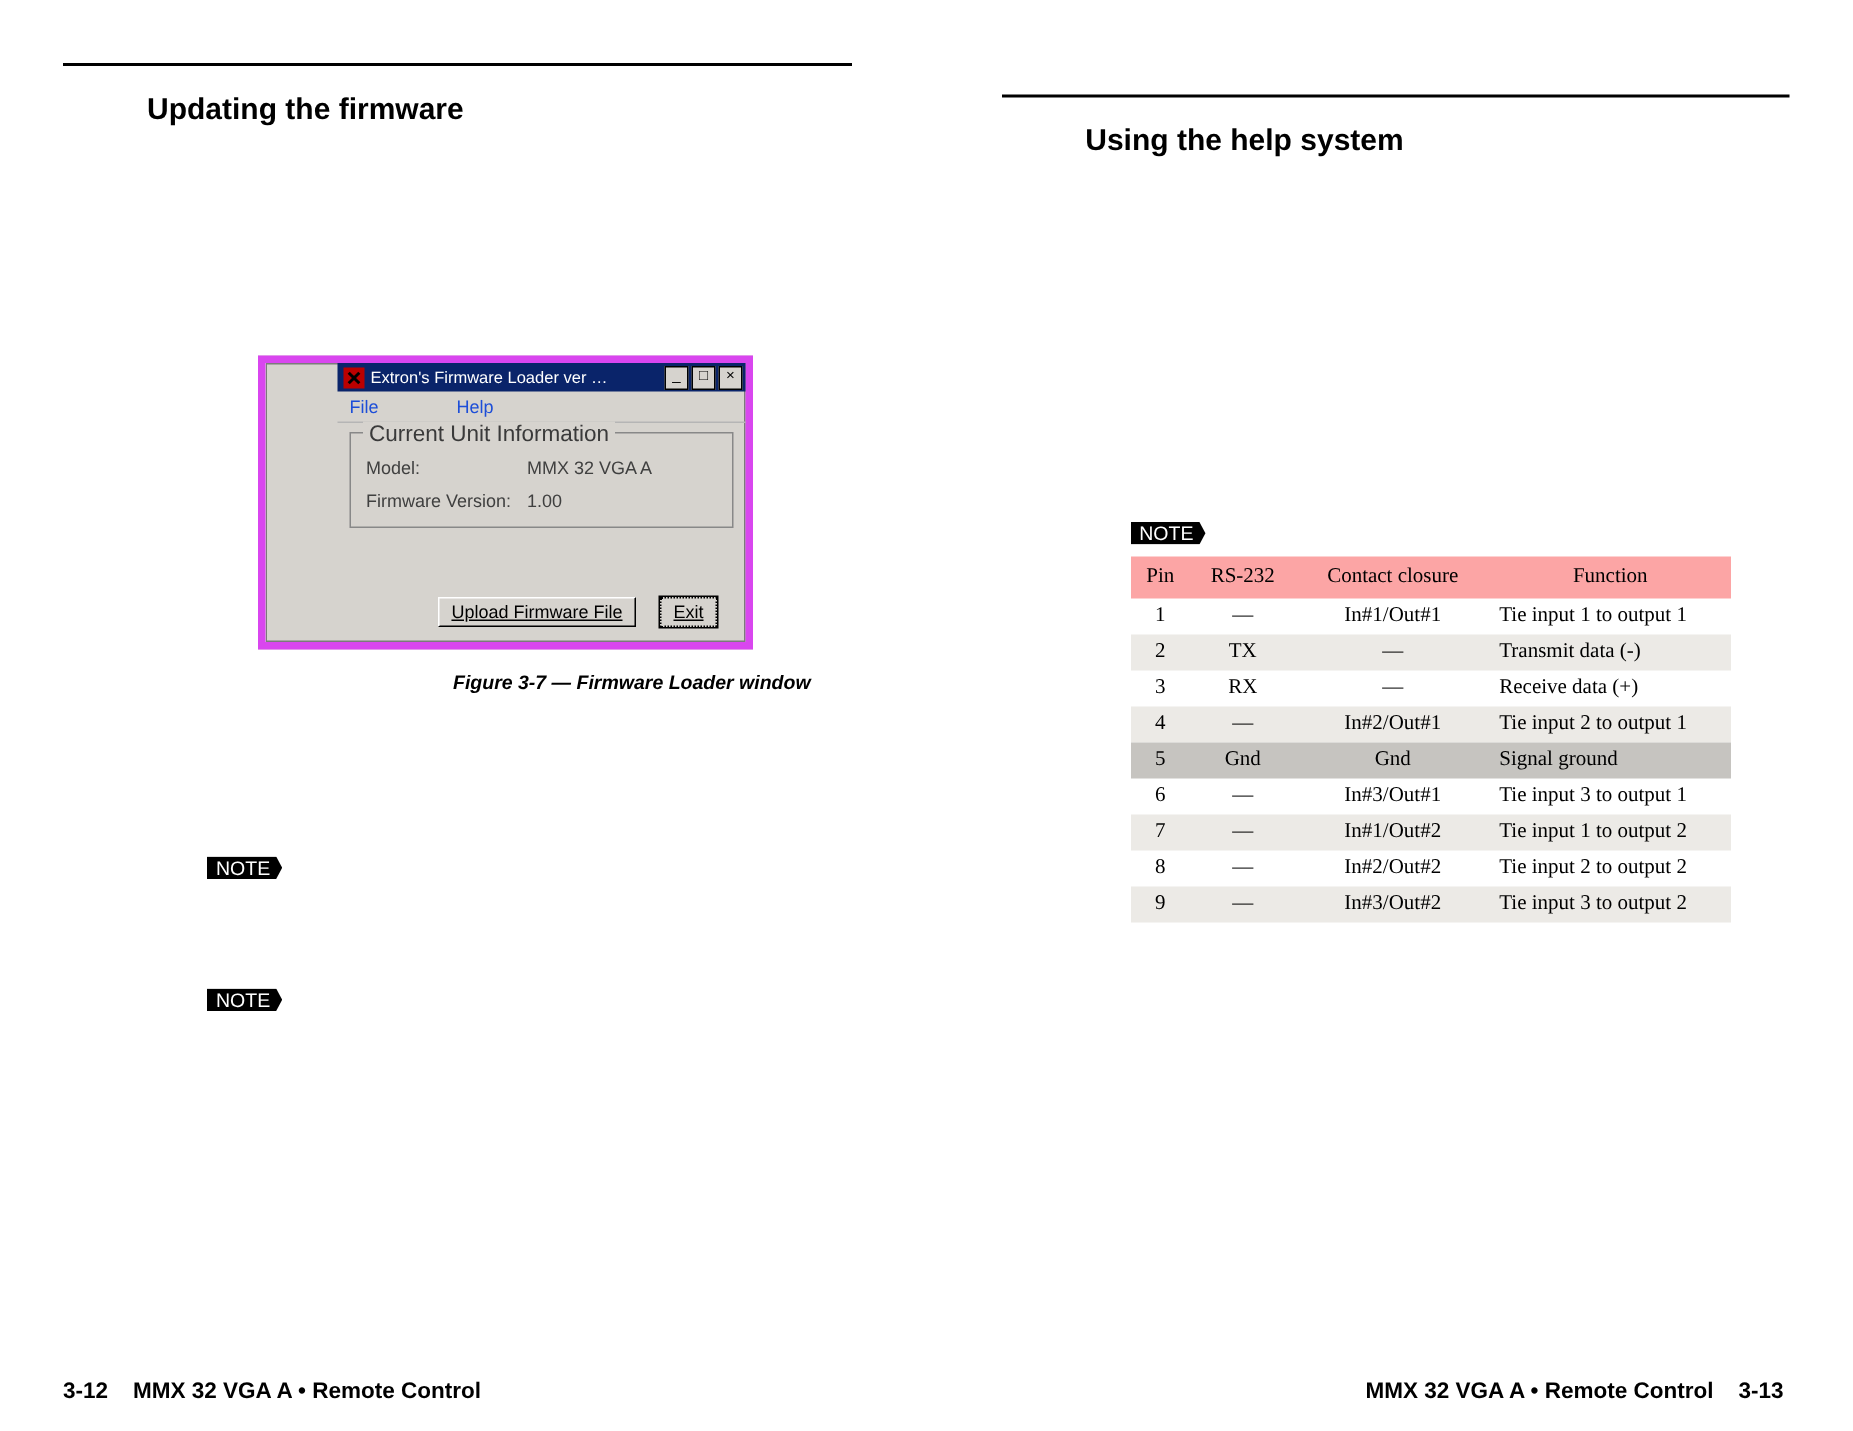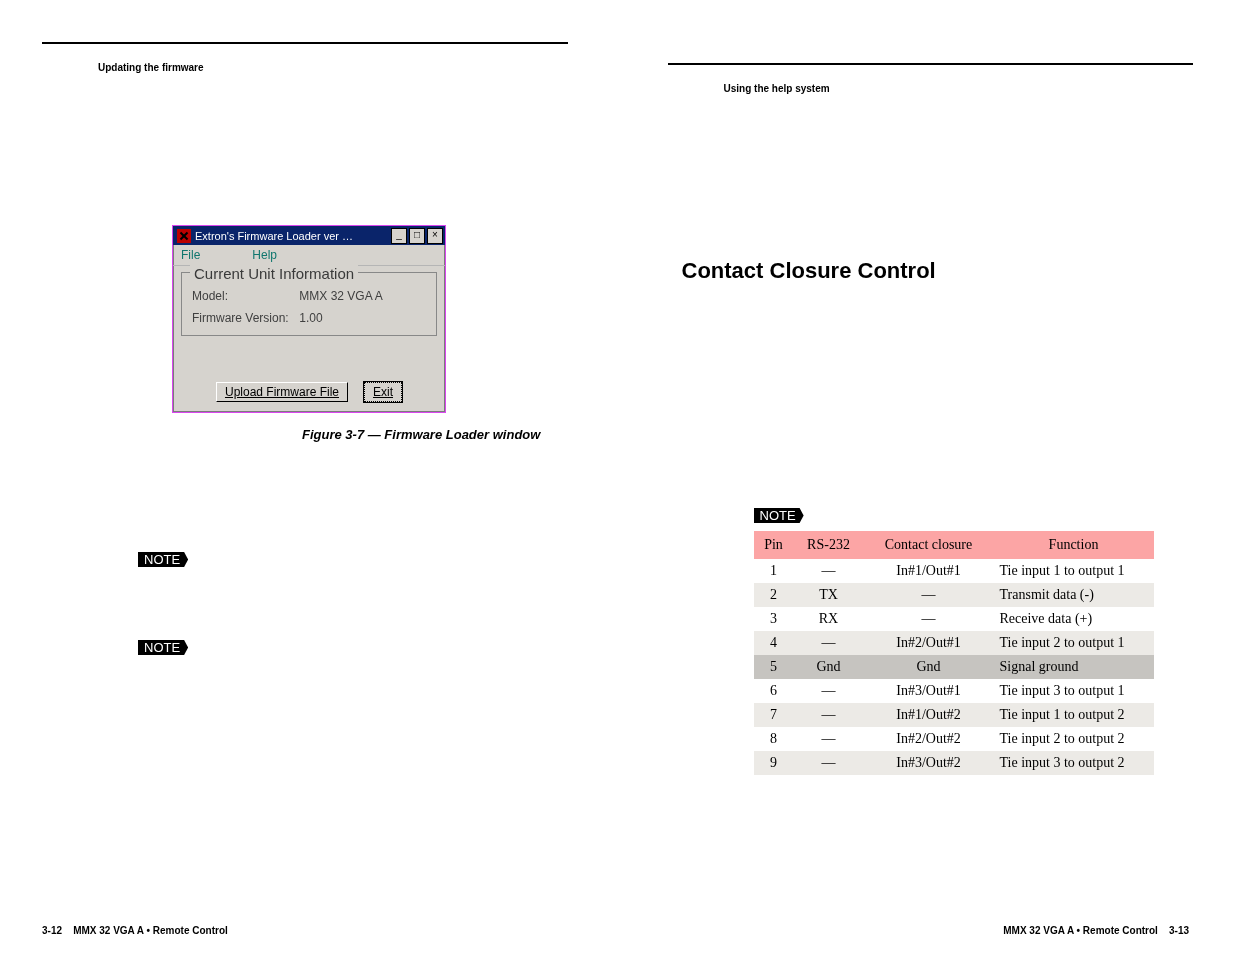--- a/index.html
+++ b/index.html
@@ -33,35 +33,36 @@
   .rule {
     height: 2px;
     background: #000;
     margin: 2px 0 18px 0;
   }
   .right-rule-spacer { height: 29px; }
 
   .subhead {
     font-family: "Arial Black", Arial, sans-serif;
     font-weight: 900;
-    font-size: 10px;
+    font-size: 20px;
     margin: 0 0 18px 56px;
   }
   .subhead-r { margin-left: 56px; }
 
   
   .fw-wrap { margin: 152px 0 0 130px; }
   .fw-window {
     width: 272px;
     height: 186px;
     background: #d6d3ce;
-    border: 1px solid #d946ef;
+    border: 5px solid #d946ef;
     box-shadow: 0 0 0 1px #7b7b7b inset;
     position: relative;
     font-family: Tahoma, Arial, sans-serif;
+    padding-left: 48px;
   }
   .fw-title {
     height: 19px;
     background: #0a246a;
     color: #fff;
     display: flex;
     align-items: center;
     font-size: 11px;
     padding-left: 4px;
   }
@@ -94,21 +95,21 @@
     font-size: 10px;
     line-height: 12px;
     text-align: center;
     color: #000;
   }
   .fw-menu {
     height: 20px;
     display: flex;
     align-items: center;
     font-size: 12px;
-    color: #0f766e;
+    color: #1d4ed8;
     padding-left: 8px;
     gap: 52px;
     border-bottom: 1px solid #b5b5b5;
   }
   .fw-group {
     margin: 6px 8px;
     border: 1px solid #888;
     padding: 2px 10px 10px 10px;
     position: relative;
   }
@@ -208,21 +209,21 @@
   table.pins tr.gnd td { background: #c6c4c0; }
   table.pins col.c1 { width: 40px; }
   table.pins col.c2 { width: 70px; }
   table.pins col.c3 { width: 130px; }
 
   
   .footer {
     position: absolute;
     bottom: 18px;
     font-family: Arial, sans-serif;
-    font-size: 10px;
+    font-size: 15px;
   }
   .footer-left  { left: 42px; }
   .footer-right { right: 46px; text-align: right; }
   .footer b.num { font-family: "Arial Black", Arial, sans-serif; }
   .footer b.prod { font-weight: 700; }
 </style>
 </head>
 <body>
 
 <div class="page left-page">
@@ -276,21 +277,20 @@
     <b class="prod">MMX 32 VGA A • Remote Control</b>
   </div>
 </div>
 
 <div class="page right-page">
   <div class="right-rule-spacer"></div>
   <div class="rule"></div>
 
   <div class="subhead subhead-r">Using the help system</div>
 
-  <div class="h2">Contact Closure Control</div>
 
   <span class="note-badge-right">NOTE</span>
 
   <div class="tbl-wrap">
     <table class="pins">
       <colgroup>
           <col class="c1">
           <col class="c2">
           <col class="c3">
           <col>

